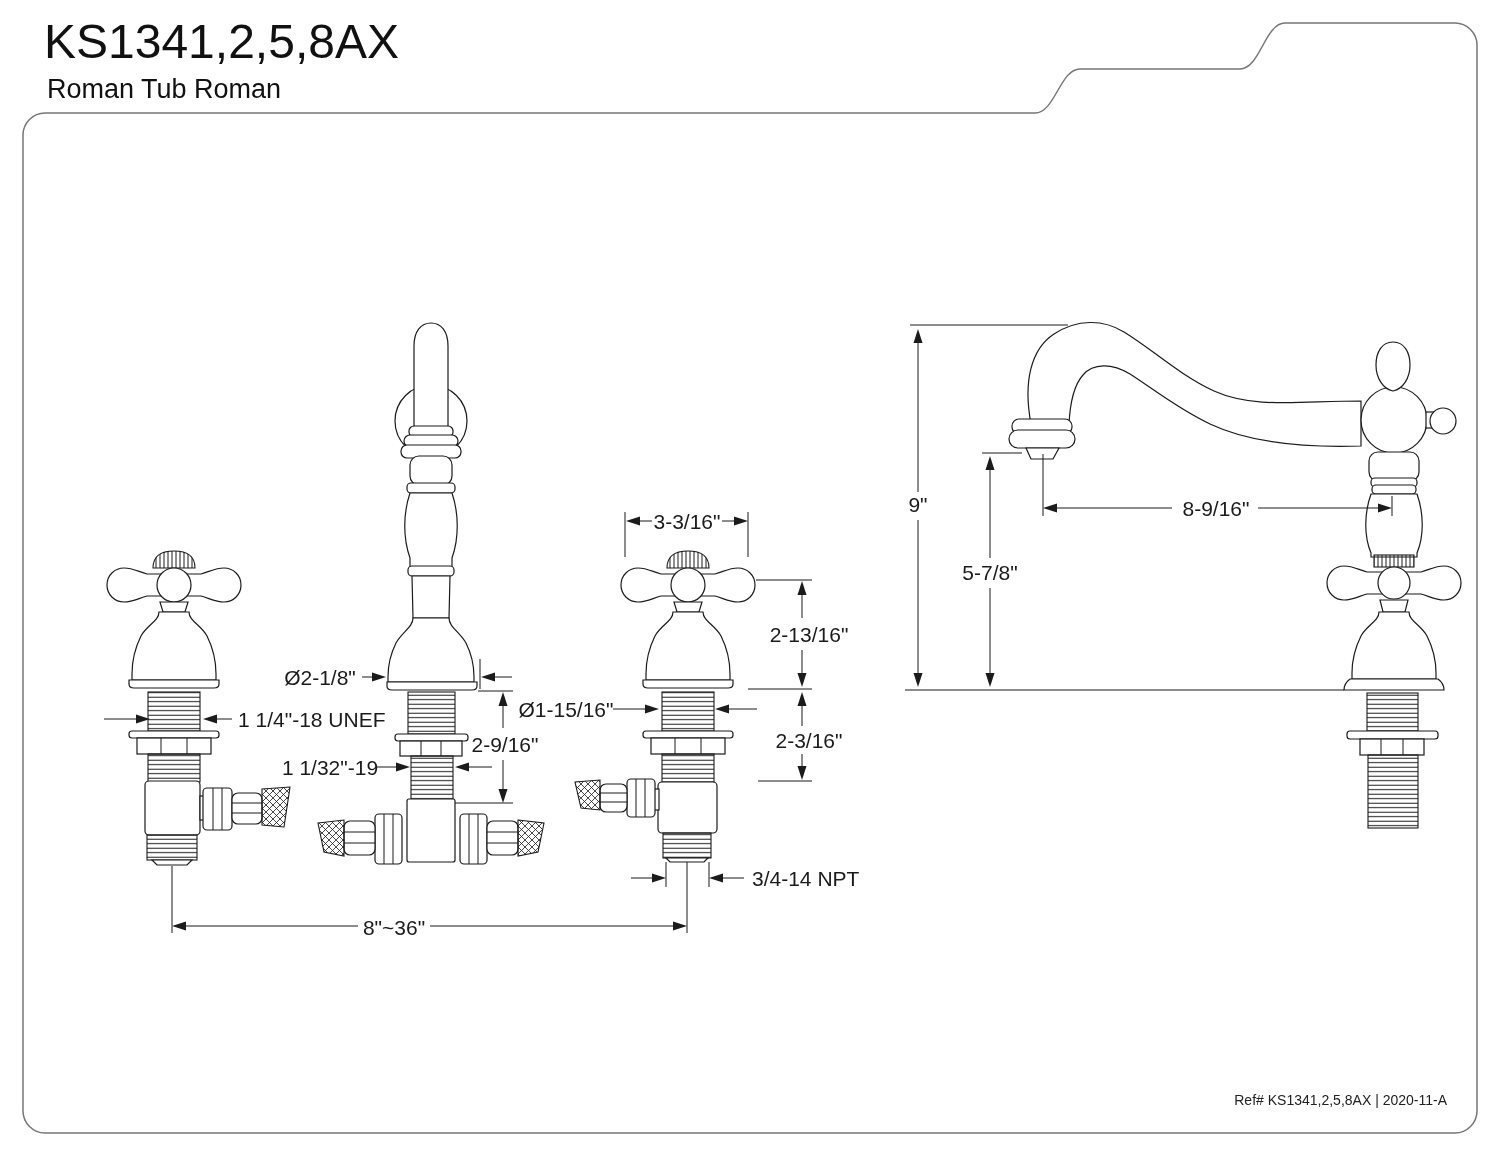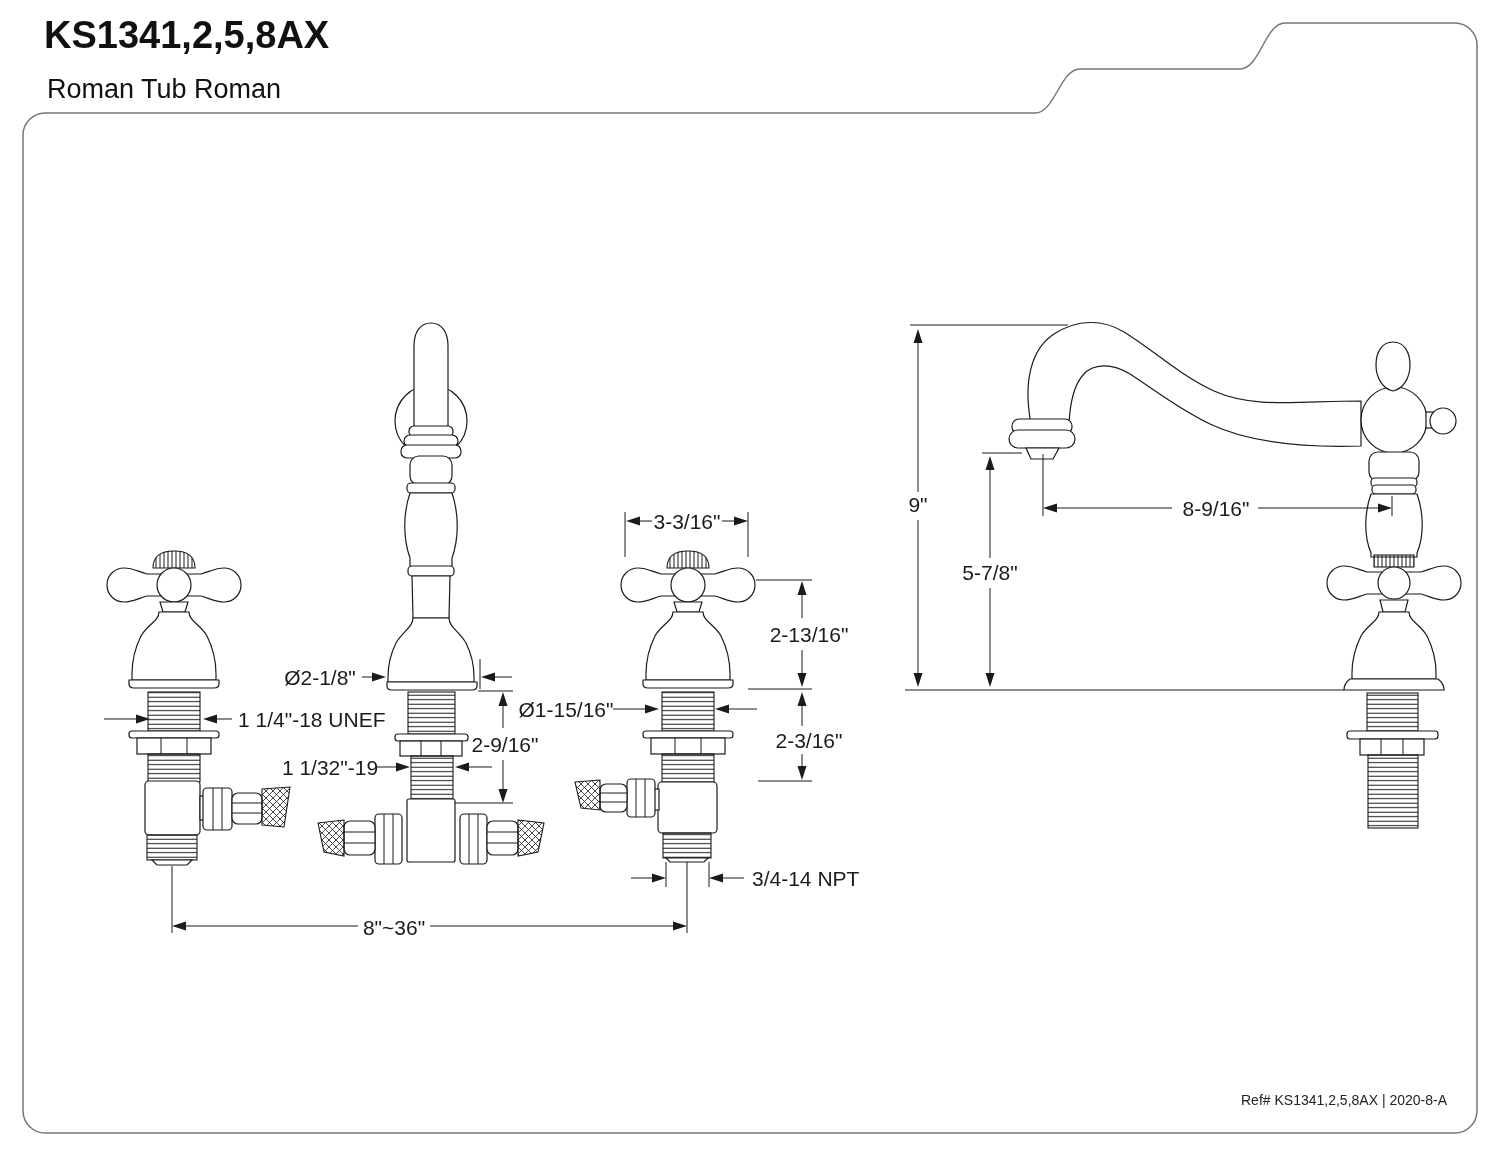--- a/index.html
+++ b/index.html
@@ -1,18 +1,18 @@
 <!DOCTYPE html>
 <html><head>
 <meta charset="utf-8">
 <style>
   html,body{margin:0;padding:0;background:#ffffff;}
   body{width:1500px;height:1159px;position:relative;overflow:hidden;
        font-family:"Liberation Sans", sans-serif;color:#1b1b1b;}
-  .title{position:absolute;left:44px;top:14px;font-size:38px;font-weight:700;
+  .title{position:absolute;left:44px;top:14px;font-size:48px;font-weight:400;
          letter-spacing:0px;color:#111;}
   .subtitle{position:absolute;left:47px;top:74px;font-size:27px;font-weight:400;color:#111;}
   .footer{position:absolute;left:0;top:1092px;width:1447px;text-align:right;
           font-size:14px;color:#222;}
   svg text{font-family:"Liberation Sans", sans-serif;fill:#1b1b1b;}
   .dim{font-size:21px;}
   .thin{stroke:#1b1b1b;stroke-width:1;fill:none;}
   .part{stroke:#1b1b1b;stroke-width:1.2;fill:#ffffff;}
   .thr{stroke:#1b1b1b;stroke-width:1.1;fill:url(#th);}
   .knl{stroke:#1b1b1b;stroke-width:1.1;fill:url(#kn);}
@@ -224,16 +224,16 @@
     <text class="dim" x="809" y="642" text-anchor="middle">2-13/16"</text>
     <text class="dim" x="809" y="748" text-anchor="middle">2-3/16"</text>
     <text class="dim" x="752" y="886">3/4-14 NPT</text>
     <text class="dim" x="394" y="935" text-anchor="middle">8"~36"</text>
     <text class="dim" x="918" y="512" text-anchor="middle">9"</text>
     <text class="dim" x="990" y="580" text-anchor="middle">5-7/8"</text>
     <text class="dim" x="1216" y="516" text-anchor="middle">8-9/16"</text>
   </g>
 </svg>
 
-<div class="footer">Ref# KS1341,2,5,8AX | 2020-8-A</div>
+<div class="footer">Ref# KS1341,2,5,8AX | 2020-11-A</div>
 
 
 
 
 </body></html>

